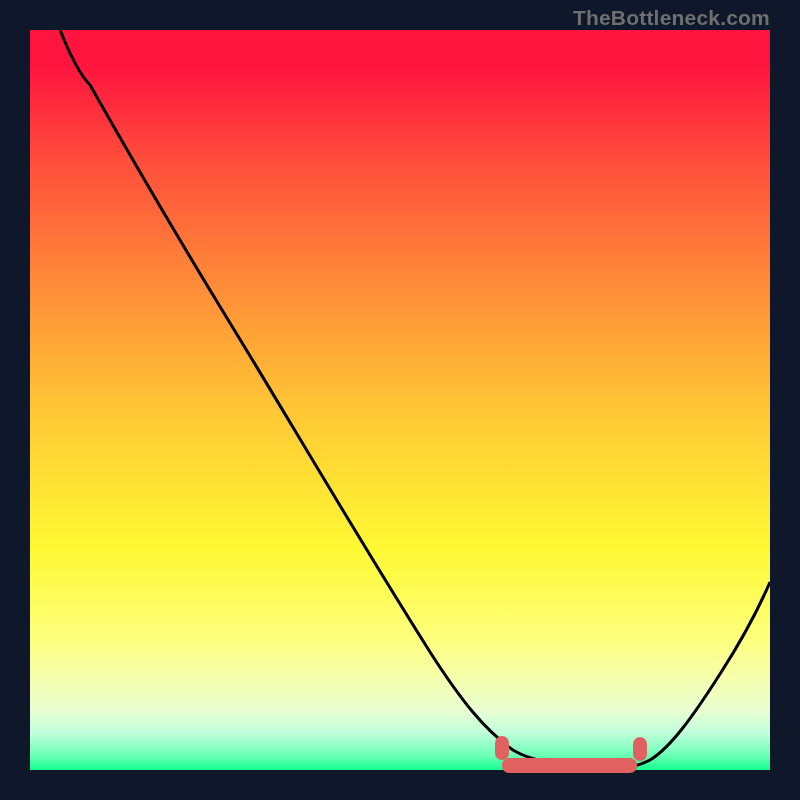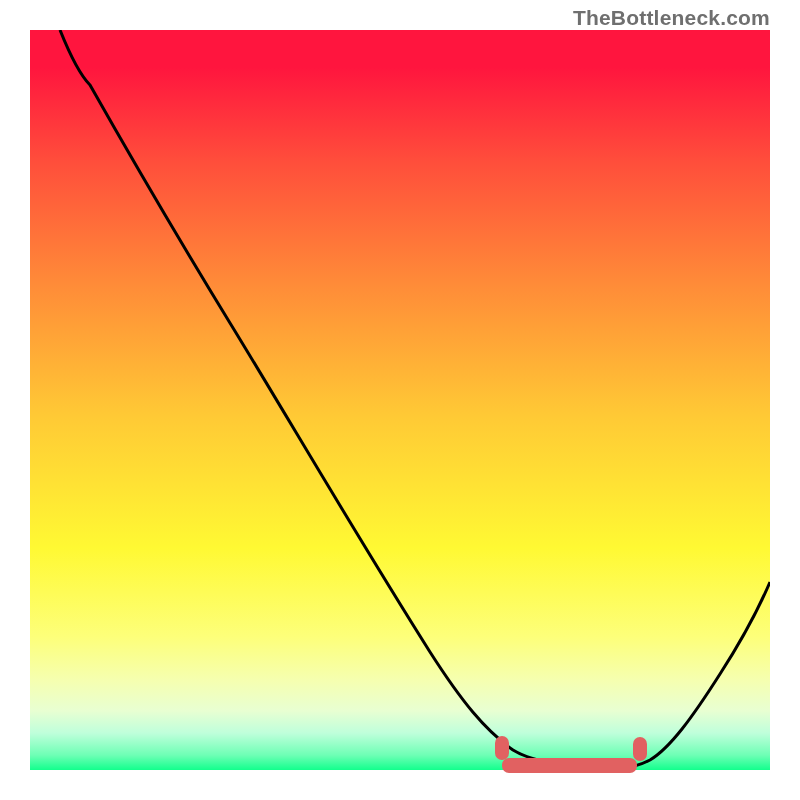--- a/index.html
+++ b/index.html
@@ -1,16 +1,16 @@
 <!DOCTYPE html>
 <html><head>
 <meta charset="utf-8">
 <style>
 html,body{margin:0;padding:0;background:#000;width:800px;height:800px;overflow:hidden}
-.stage{position:relative;width:800px;height:800px;background:#ffffff}
+.stage{position:relative;width:800px;height:800px;background:#0f172a}
 .plot{position:absolute;left:30px;top:30px;width:740px;height:740px;background:linear-gradient(to bottom,#ff153e 0%,#ff153e 5%,#ff4f3b 18%,#ff8a38 34%,#ffc935 52%,#fff933 70%,#fdff7a 82%,#f5ffb1 88%,#e8ffd2 92%,#bfffdb 95%,#6effb5 98%,#13ff8d 100%)}
 .watermark{position:absolute;right:30px;top:6px;color:#6f6f6f;font:600 21px Arial,Helvetica,sans-serif;letter-spacing:.2px}
 svg.curve{position:absolute;left:30px;top:30px;width:740px;height:740px}
 .seg{position:absolute;height:14.5px;border-radius:7px;background:#e16161}
 .dot{position:absolute;width:14px;height:24px;border-radius:7px;background:#e16161}
 </style>
 </head>
 <body>
 
 <div class="stage">

